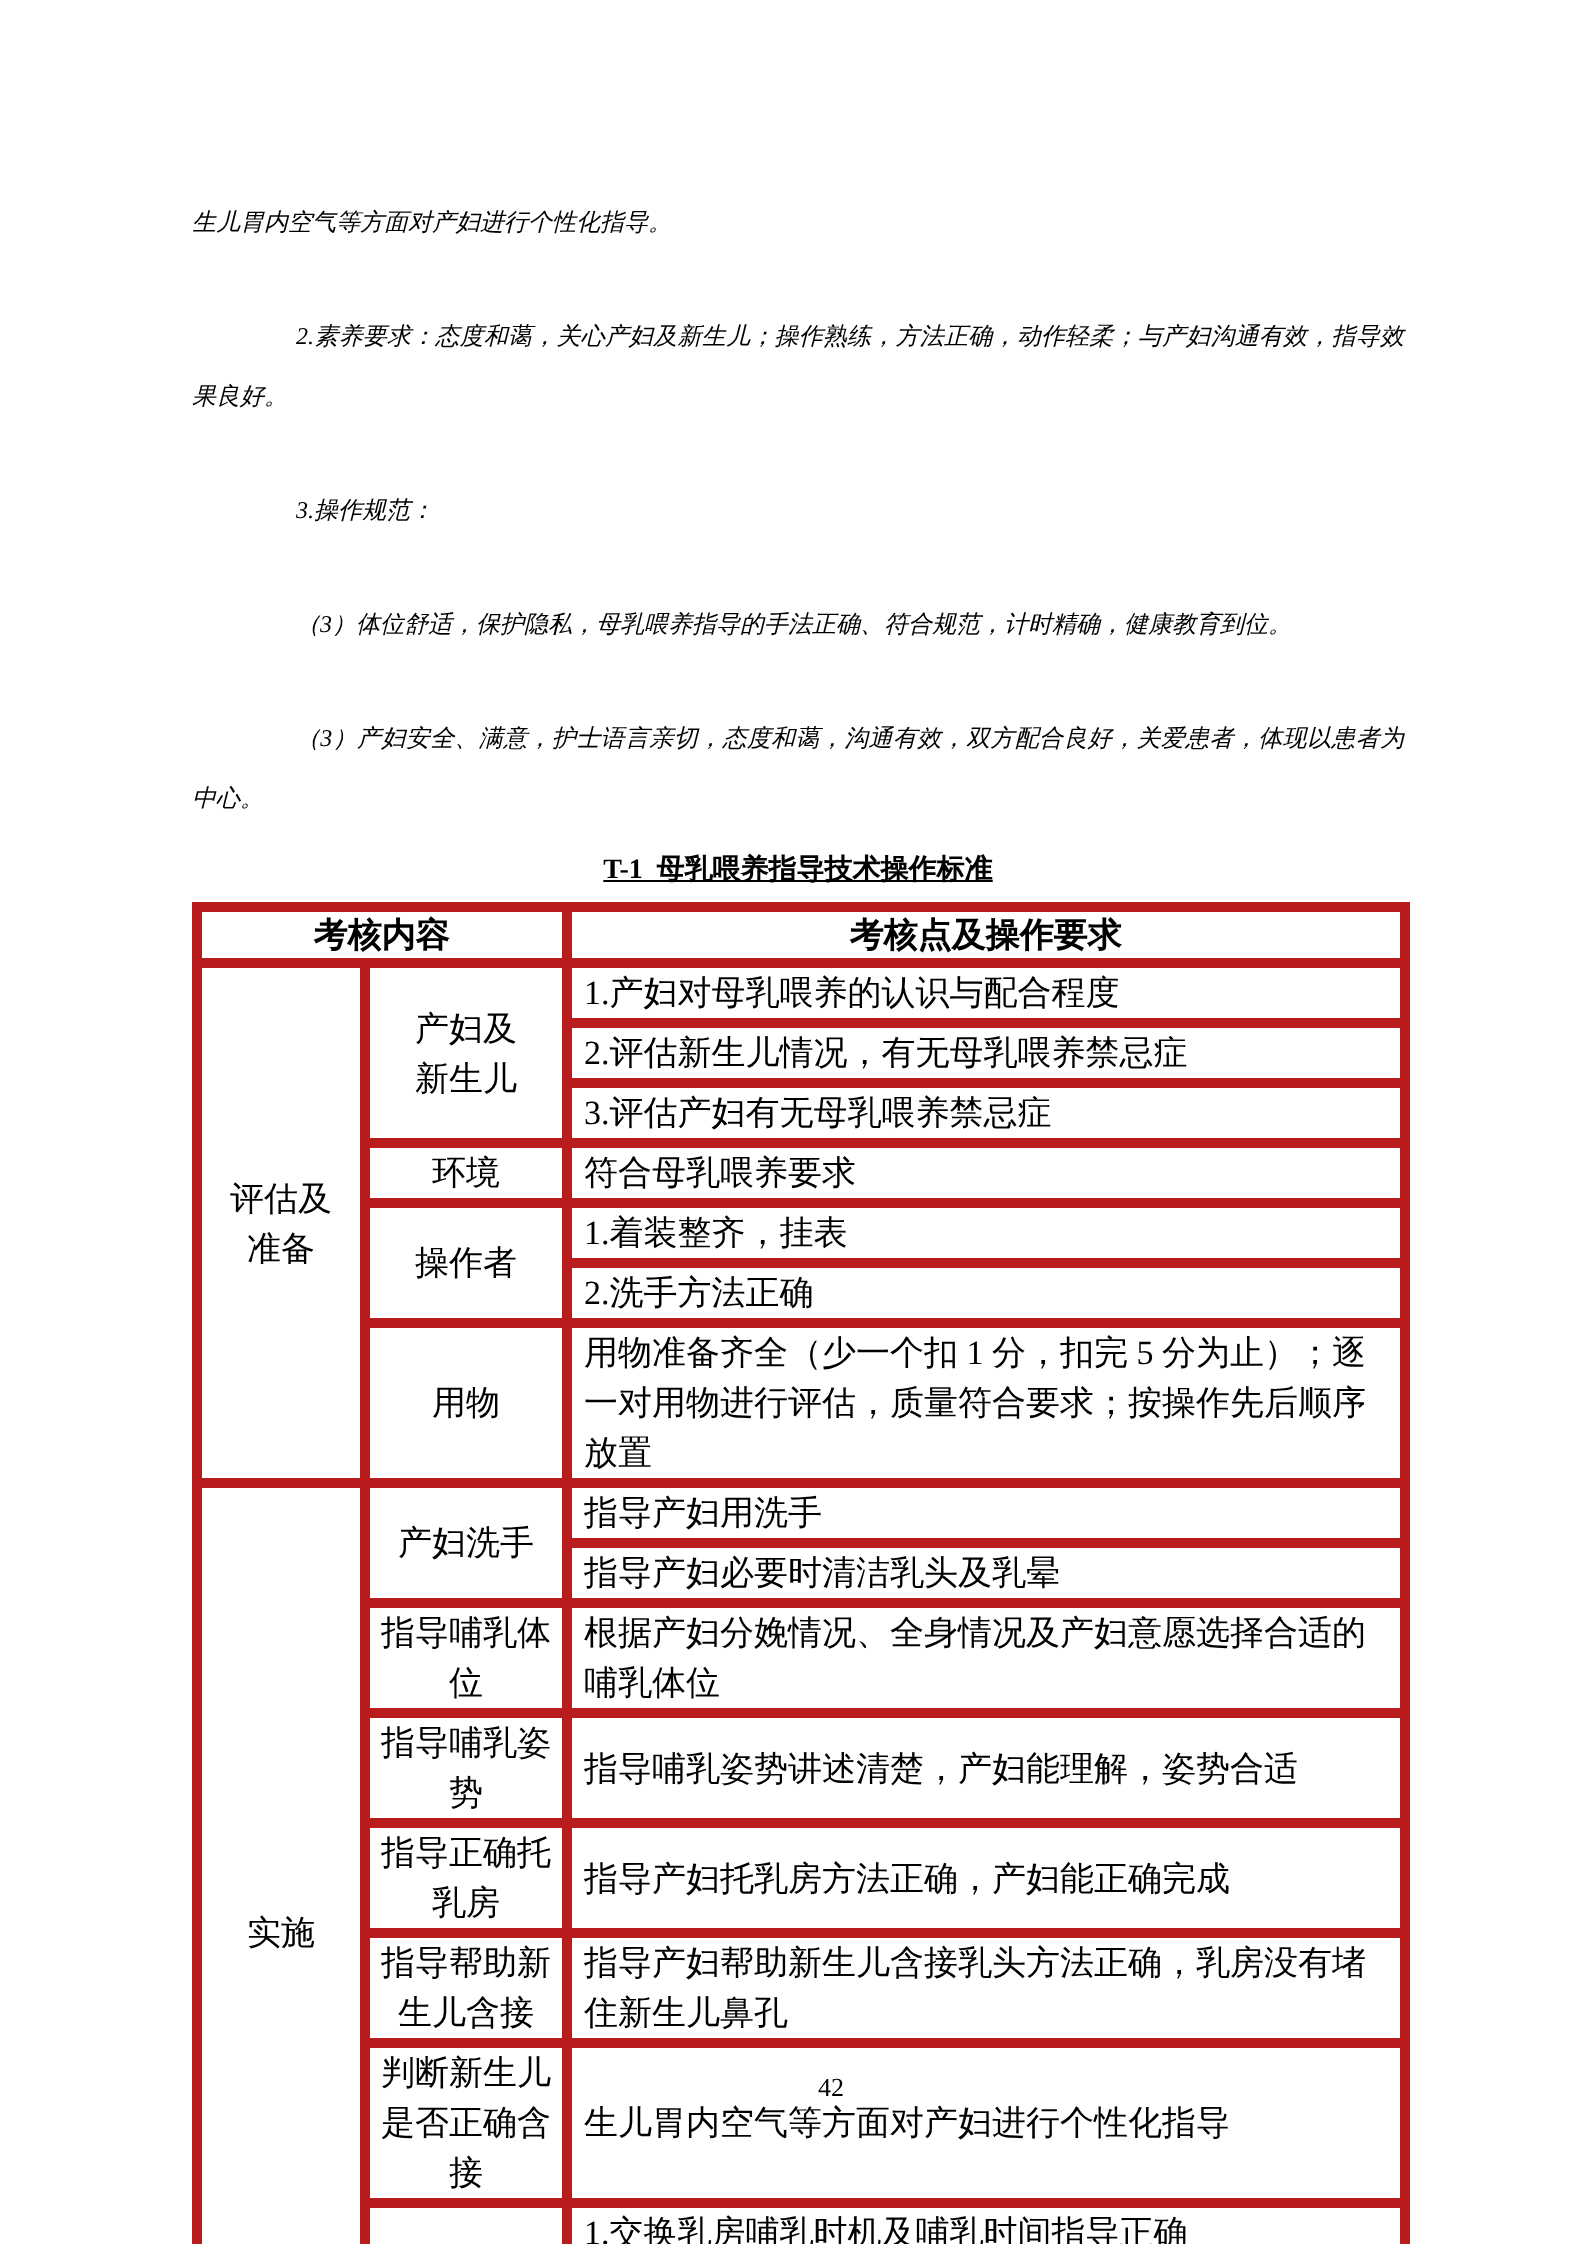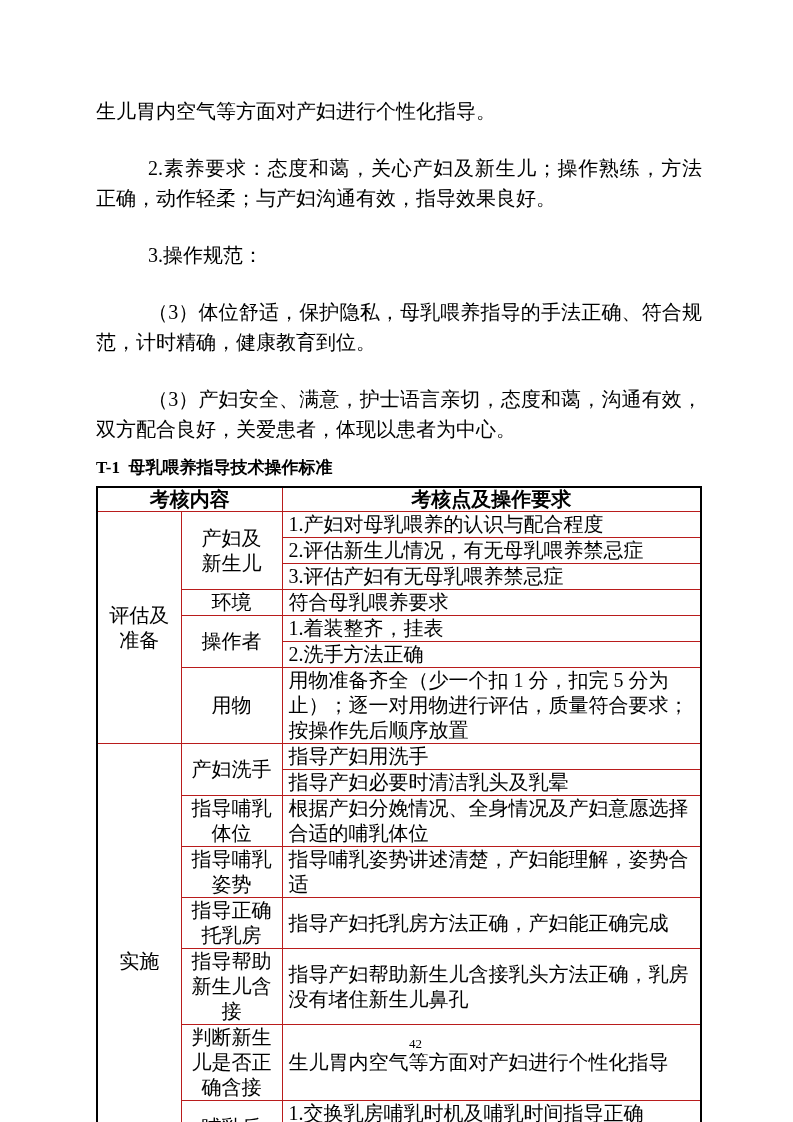--- a/index.html
+++ b/index.html
@@ -17,41 +17,44 @@
     background: #ffffff;
     overflow: hidden;
   }
   .content {
     position: absolute;
     left: 96px;
     top: 96px;
     width: 606px;
   }
   .para {
-    font-size: 20px;
+    font-size: 12px;
     line-height: 30px;
     margin: 0;
     text-align: justify;
+    font-style: italic;
   }
   .para.indent { text-indent: 52px; margin-top: 27px; }
   .table-title {
     margin: 12px 0 7px 0;
-    font-size: 17px;
+    text-align: center;
+    font-size: 14px;
     font-weight: bold;
     white-space: pre-wrap;
+    text-decoration: underline;
   }
   table.std {
     width: 604px;
     border-collapse: collapse;
     table-layout: fixed;
     border: 2px solid #000;
   }
   table.std td, table.std th {
-    border: 1px solid #b91c1c;
-    font-size: 20px;
+    border: 5px solid #b91c1c;
+    font-size: 17px;
     vertical-align: middle;
     overflow: hidden;
   }
   th.hdr {
     font-weight: bold;
     text-align: center;
     line-height: 23px;
     padding: 0;
   }
   td.grp, td.sub {

